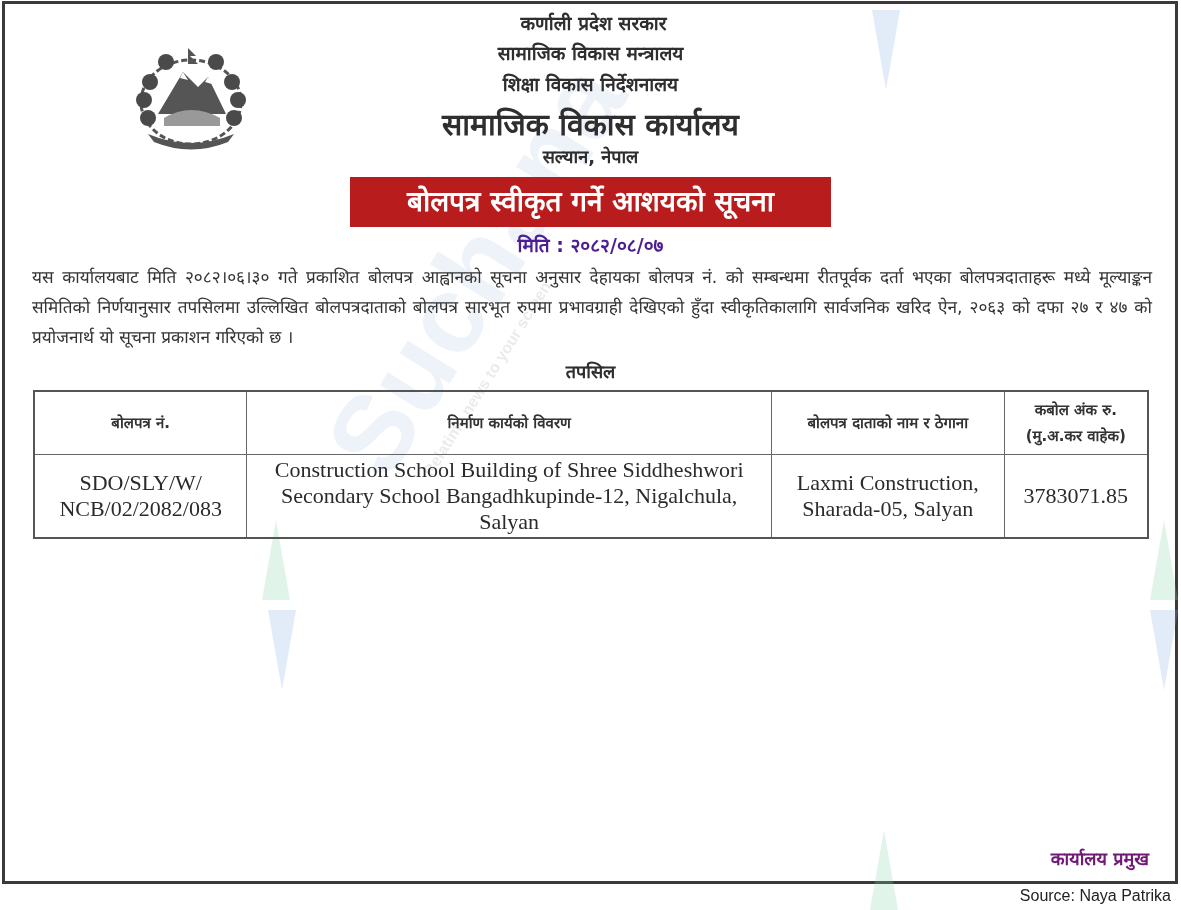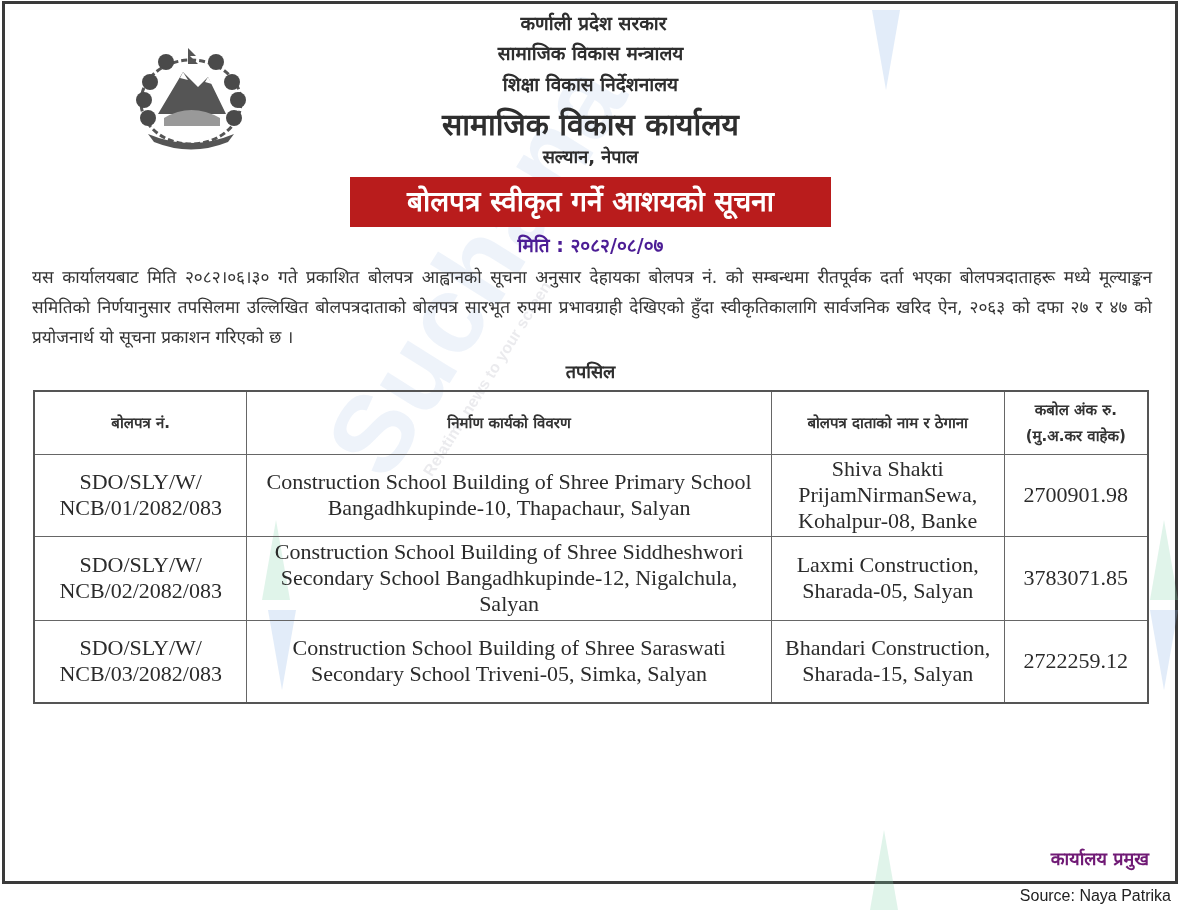--- a/index.html
+++ b/index.html
@@ -131,35 +131,23 @@
 <table class="bids">
   <thead>
     <tr>
       <th class="c1">बोलपत्र नं.</th>
       <th class="c2">निर्माण कार्यको विवरण</th>
       <th class="c3">बोलपत्र दाताको नाम र ठेगाना</th>
       <th class="c4">कबोल अंक रु. (मु.अ.कर वाहेक)</th>
     </tr>
   </thead>
   <tbody>
-    <tr class="r1">
-      <td>SDO/SLY/W/ NCB/01/2082/083</td>
-      <td>Construction School Building of Shree Primary School Bangadhkupinde-10, Thapachaur, Salyan</td>
-      <td>Shiva Shakti PrijamNirmanSewa, Kohalpur-08, Banke</td>
-      <td>2700901.98</td>
-    </tr>
     <tr class="r2">
       <td>SDO/SLY/W/ NCB/02/2082/083</td>
       <td>Construction School Building of Shree Siddheshwori Secondary School Bangadhkupinde-12, Nigalchula, Salyan</td>
       <td>Laxmi Construction, Sharada-05, Salyan</td>
       <td>3783071.85</td>
-    </tr>
-    <tr class="r3">
-      <td>SDO/SLY/W/ NCB/03/2082/083</td>
-      <td>Construction School Building of Shree Saraswati Secondary School Triveni-05, Simka, Salyan</td>
-      <td>Bhandari Construction, Sharada-15, Salyan</td>
-      <td>2722259.12</td>
     </tr>
   </tbody>
 </table>
 
 <div class="signoff">कार्यालय प्रमुख</div>
 <div class="source">Source: Naya Patrika</div>
 
 </body></html>

